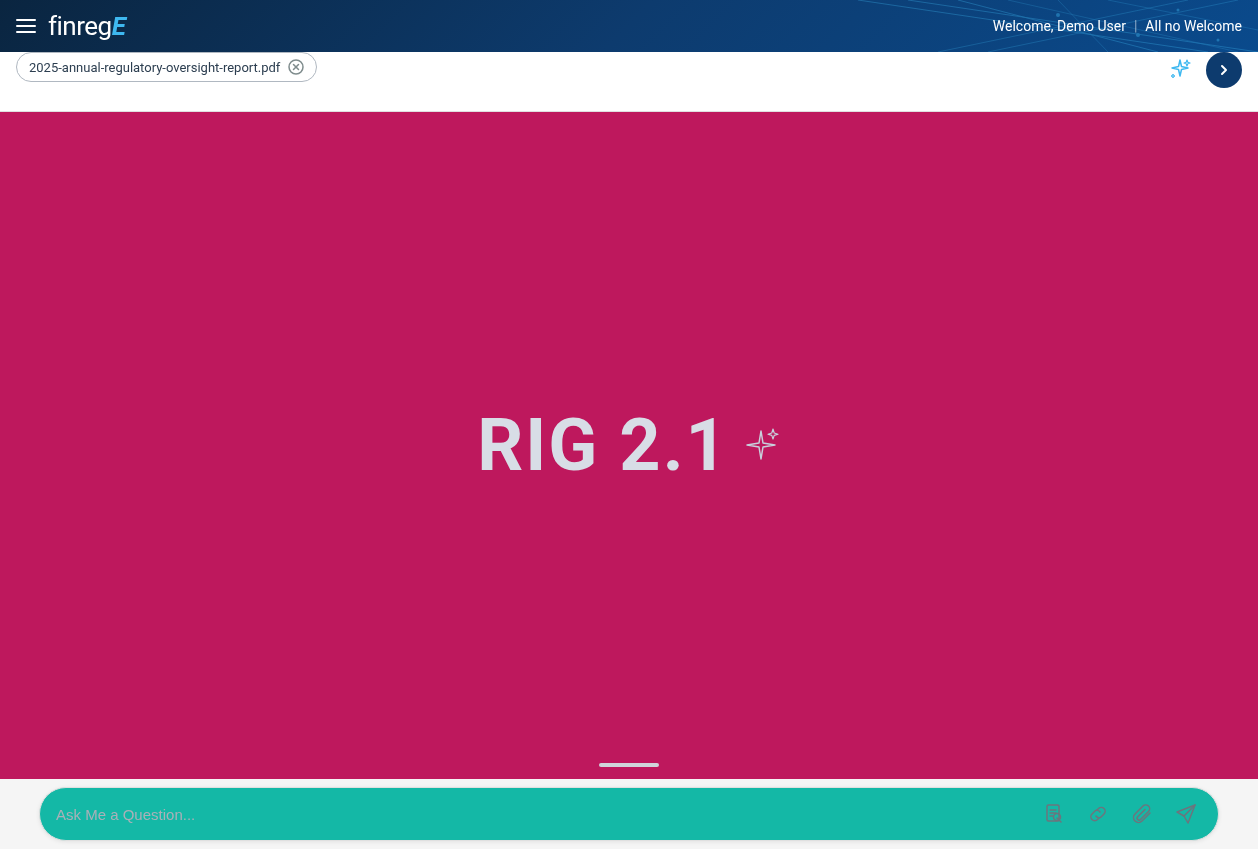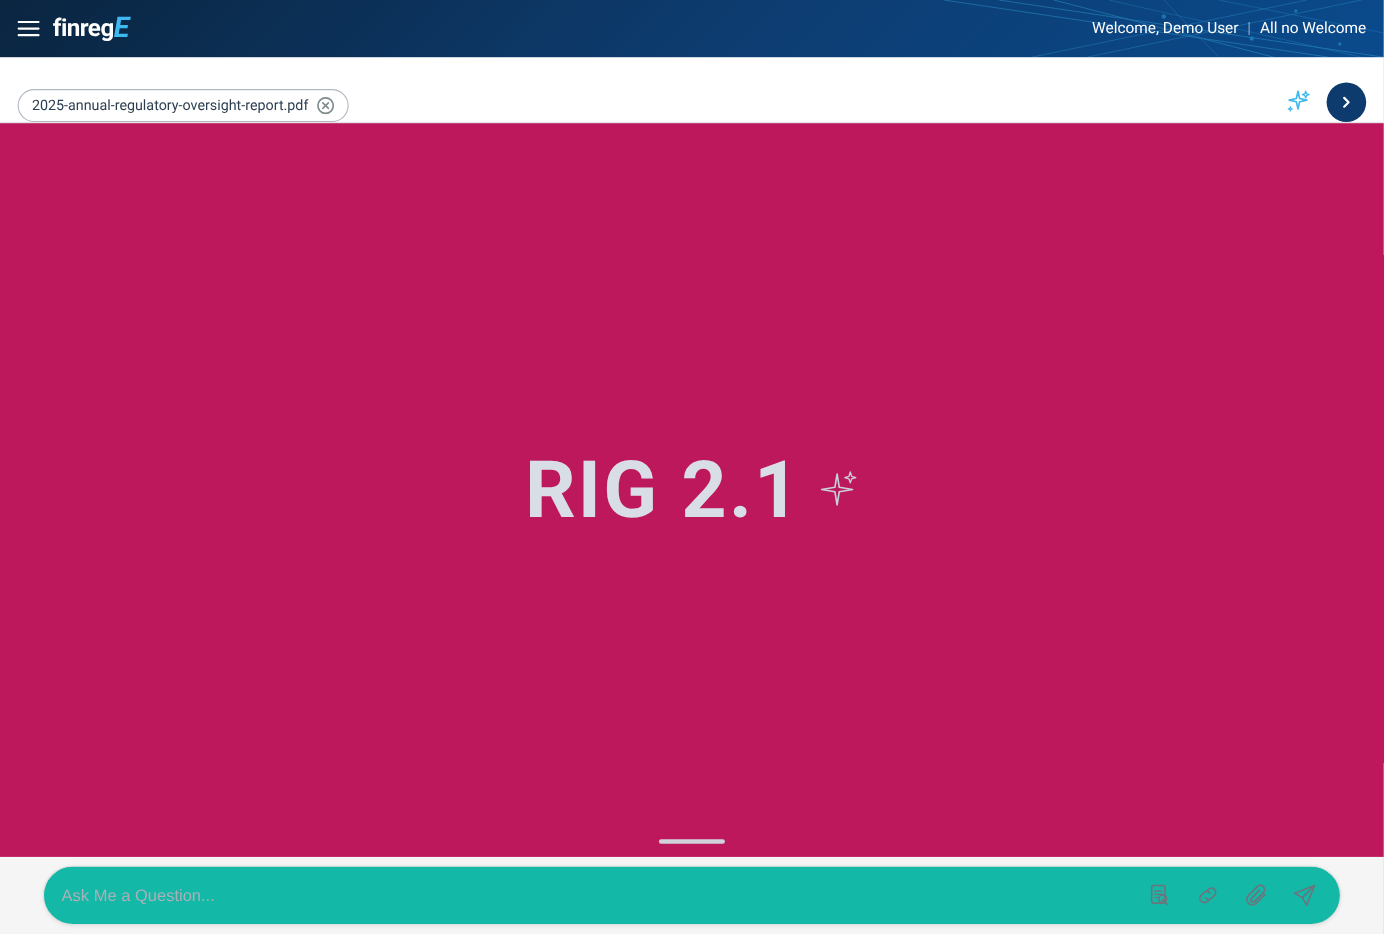--- a/index.html
+++ b/index.html
@@ -59,22 +59,22 @@
     }
 
     .logo {
       display: flex;
       align-items: center;
       gap: 0;
     }
 
     .logo-finreg {
       color: white;
-      font-size: 22px;
-      font-weight: 700;
+      font-size: 26px;
+      font-weight: 400;
       letter-spacing: -0.5px;
     }
 
     .logo-e {
       color: #3eb8f0;
       font-size: 26px;
       font-weight: 700;
       font-style: italic;
     }
 
@@ -102,21 +102,21 @@
       cursor: pointer;
       text-decoration: none;
     }
 
     
     .toolbar {
       height: 60px;
       background: white;
       border-bottom: 1px solid #e0e0e0;
       display: flex;
-      align-items: flex-end;
+      align-items: flex-start;
       justify-content: space-between;
       padding: 0 16px;
     }
 
     .toolbar-left {
       display: flex;
       align-items: center;
       gap: 8px;
     }
 

